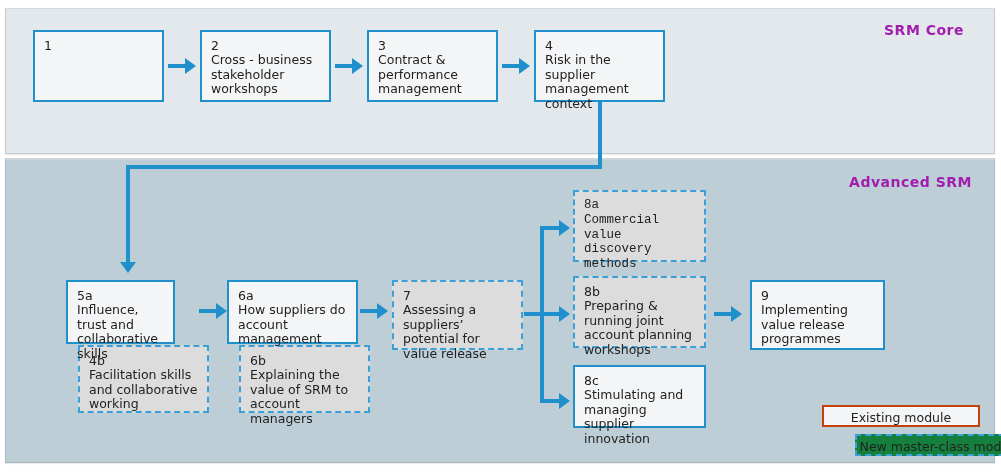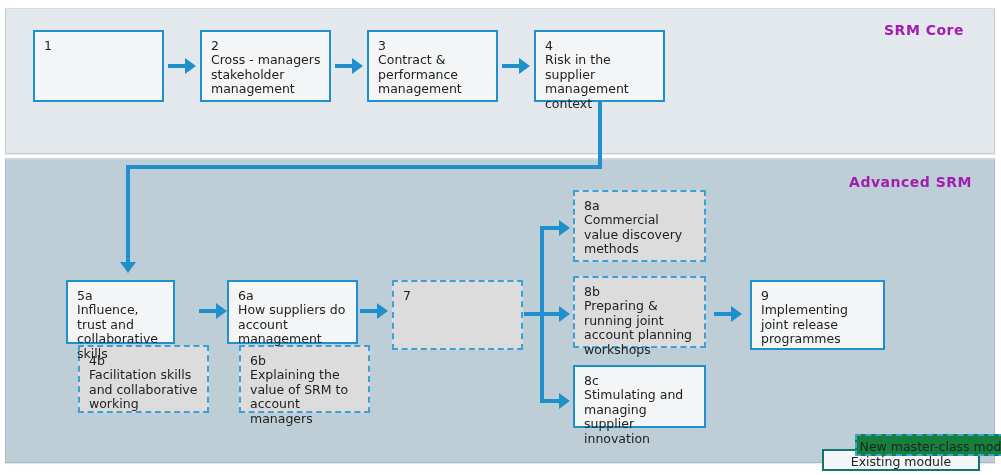--- a/index.html
+++ b/index.html
@@ -67,21 +67,21 @@
     border-top:11px solid #1f90cc;
   }
 
   
   .legend-item{
     position:absolute;box-sizing:border-box;
     font-size:12.5px;color:#222222;
     text-align:center;line-height:22px;
     background:#f4f5f6;
   }
-  #legend-existing{border:2px solid #0f766e;margin-top:44px;}
+  #legend-existing{border:2px solid #c2410c;}
   #legend-new{border:2px dashed #3aa0da;background:#15803d;margin-left:33px;}
 </style>
 </head>
 <body>
 
 <div id="stage">
 
   <div class="panel" id="panel-core">
     <div class="panel-title" id="title-core">SRM Core</div>
   </div>
@@ -121,21 +121,21 @@
 
   <div class="seg h" style="left:714px;top:312px;width:20px;"></div>
   <div class="arrow-r" style="left:731px;top:306px;"></div>
 
   <div class="box" style="left:33px;top:30px;width:131px;height:72px;">
     <span class="num">1</span>
   </div>
 
   <div class="box" style="left:200px;top:30px;width:131px;height:72px;">
     <span class="num">2</span>
-    <span class="label">Cross - managers stakeholder management</span>
+    <span class="label">Cross - business stakeholder workshops</span>
   </div>
 
   <div class="box" style="left:367px;top:30px;width:131px;height:72px;">
     <span class="num">3</span>
     <span class="label">Contract &amp; performance management</span>
   </div>
 
   <div class="box" style="left:534px;top:30px;width:131px;height:72px;">
     <span class="num">4</span>
     <span class="label">Risk in the supplier management context</span>
@@ -156,39 +156,40 @@
     <span class="label">Influence, trust and collaborative skills</span>
   </div>
 
   <div class="box" style="left:227px;top:280px;width:131px;height:64px;">
     <span class="num">6a</span>
     <span class="label">How suppliers do account management</span>
   </div>
 
   <div class="box dashed" style="left:392px;top:280px;width:131px;height:70px;">
     <span class="num">7</span>
+    <span class="label">Assessing a suppliers’ potential for value release</span>
   </div>
 
-  <div class="box dashed" style="left:573px;top:190px;width:133px;height:72px;">
+  <div class="box dashed" style="left:573px;top:190px;width:133px;height:72px;font-family:Liberation Mono, monospace;">
     <span class="num">8a</span>
     <span class="label">Commercial value discovery methods</span>
   </div>
 
   <div class="box dashed" style="left:573px;top:276px;width:133px;height:72px;">
     <span class="num">8b</span>
     <span class="label">Preparing &amp; running joint account planning workshops</span>
   </div>
 
   <div class="box" style="left:573px;top:365px;width:133px;height:63px;">
     <span class="num">8c</span>
     <span class="label">Stimulating and managing supplier innovation</span>
   </div>
 
   <div class="box" style="left:750px;top:280px;width:135px;height:70px;">
     <span class="num">9</span>
-    <span class="label">Implementing joint release programmes</span>
+    <span class="label">Implementing value release programmes</span>
   </div>
 
   <div class="legend-item" id="legend-existing" style="left:822px;top:405px;width:158px;height:22px;">Existing module</div>
 
   <div class="legend-item" id="legend-new" style="left:822px;top:434px;width:170px;height:22px;">New master-class module</div>
 
 </div>
 
 </body></html>

